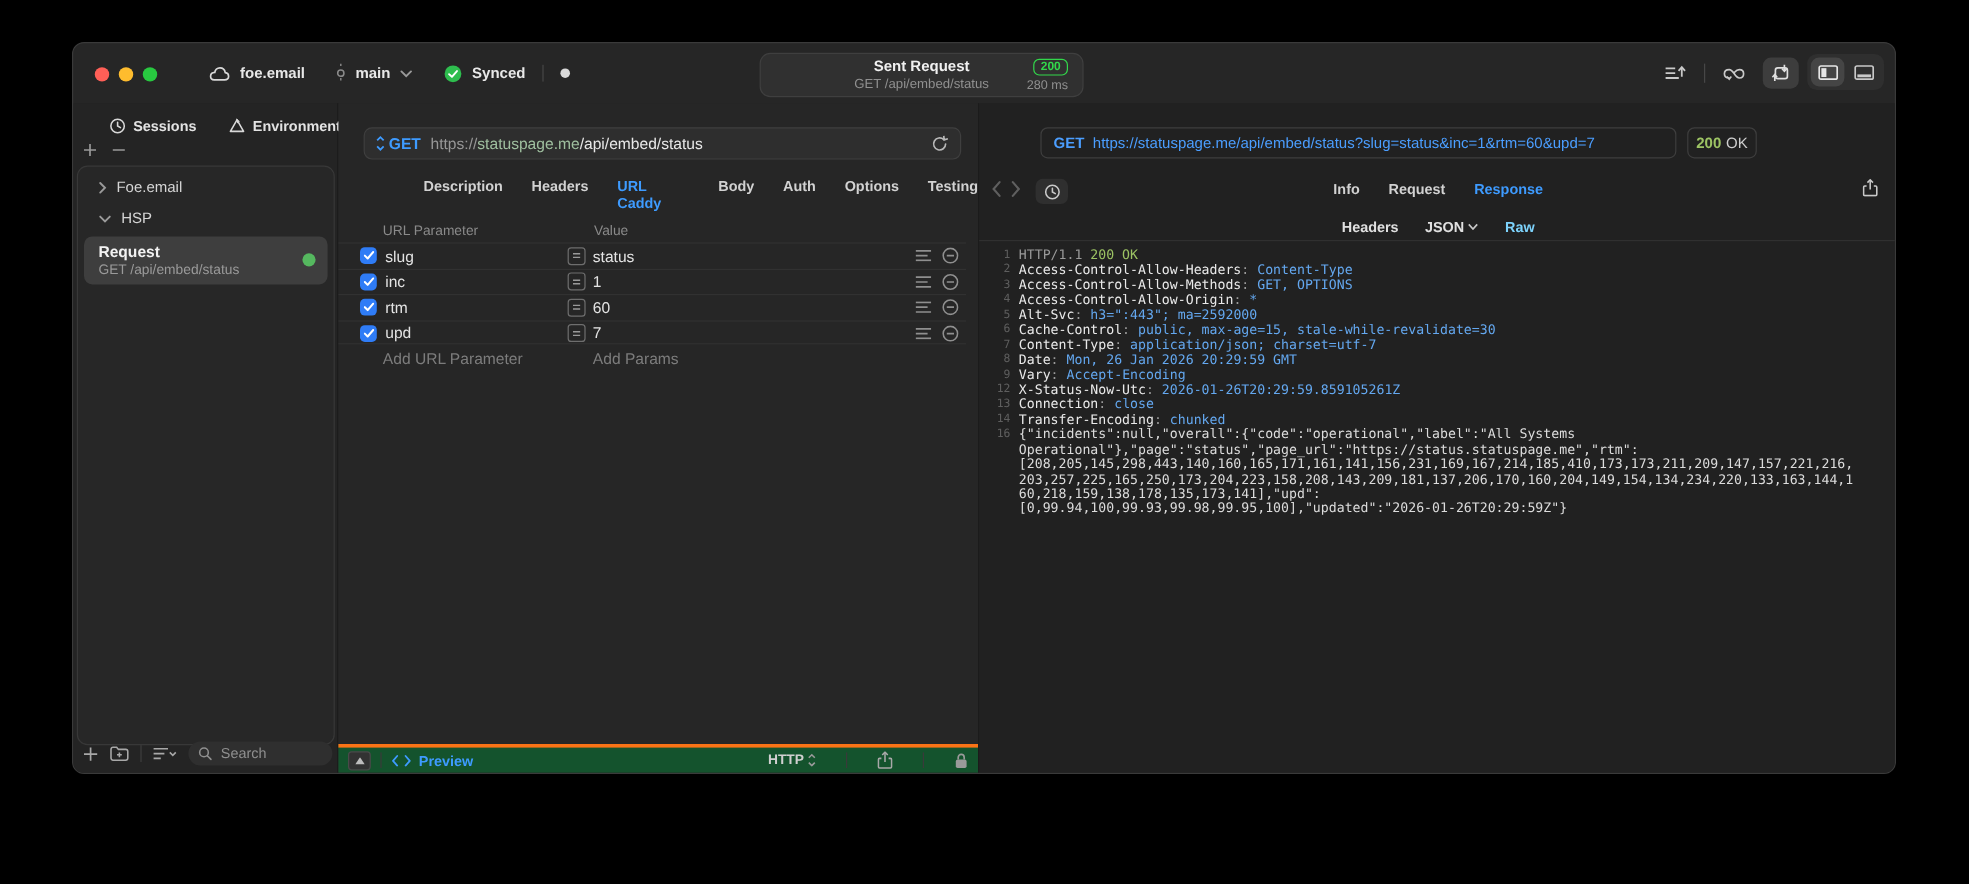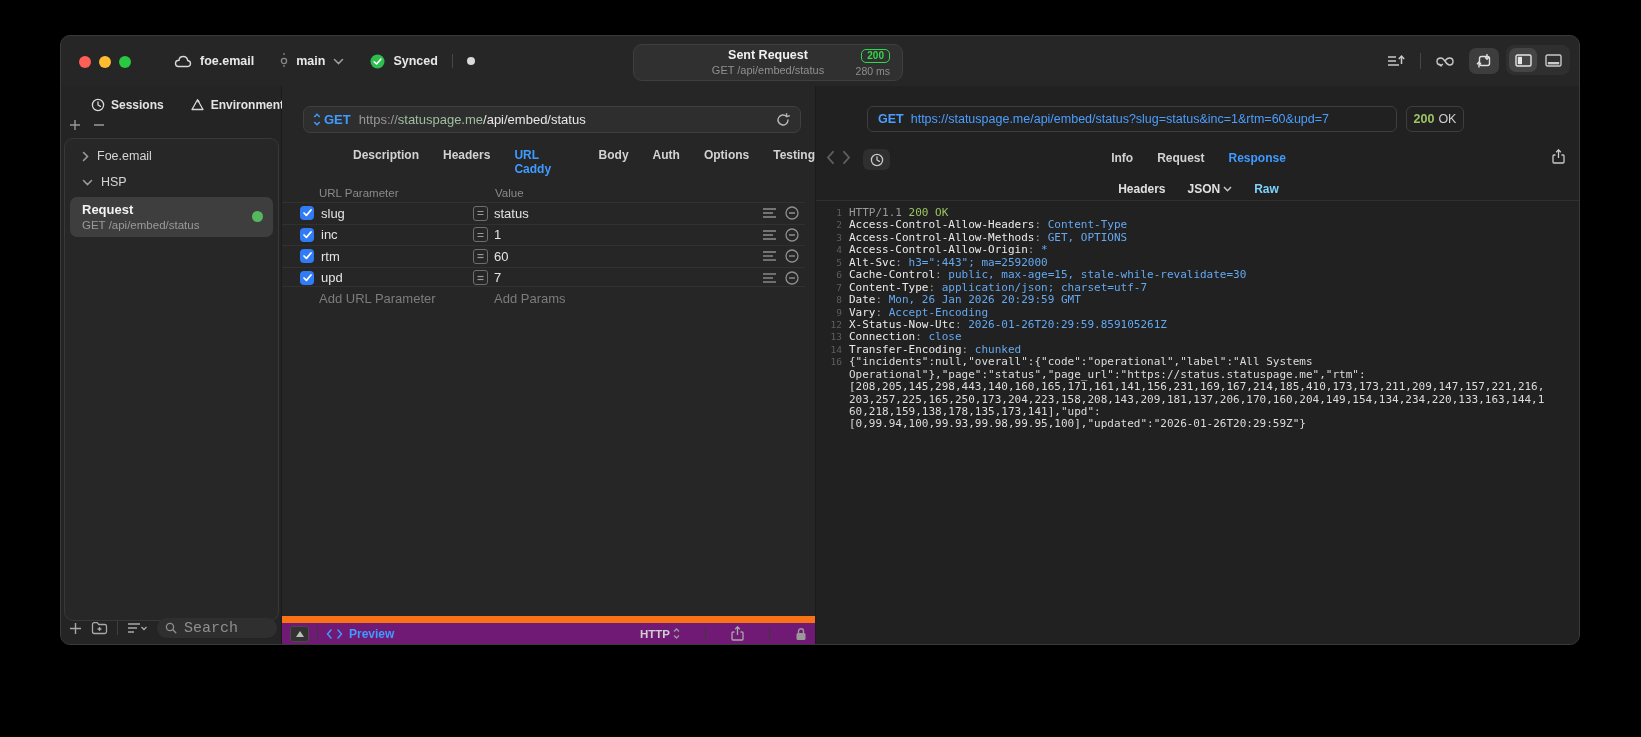--- a/index.html
+++ b/index.html
@@ -44,22 +44,22 @@
           border:1px solid #383838;border-radius:9px;box-sizing:border-box;}
   .tree-row{display:flex;align-items:center;gap:8px;padding-left:17px;height:26px;color:#d5d5d5;font-size:12.5px;}
   .tree-row:first-child{margin-top:4px;}
   .req-item{margin:2px 5px 0 5px;background:#3e3e3e;border-radius:7px;padding:5px 10px 6px 12px;position:relative;}
   .req-item .t{color:#f2f2f2;font-size:13px;font-weight:700;}
   .req-item .s{color:#9a9a9a;font-size:11.5px;margin-top:2px;}
   .req-item .dot{position:absolute;right:10px;top:14px;width:11px;height:11px;border-radius:50%;background:#55b85f;}
   .sb-bottom{position:absolute;left:0;right:0;bottom:0;height:24px;display:flex;align-items:center;padding:0 4px 4px 8px;gap:9px;}
   .sb-bottom .vsep{width:1px;height:14px;background:#3e3e3e;}
   .search-pill{flex:1;height:20px;background:#2f2f2f;border-radius:10px;display:flex;align-items:center;padding:0 8px;gap:5px;}
-  .search-pill input{background:transparent;border:none;outline:none;color:#bef264;font-size:15px;width:100%;
-                     font-family:Liberation Mono, monospace;}
+  .search-pill input{background:transparent;border:none;outline:none;color:#bef264;font-size:12px;width:100%;
+                     font-family:Liberation Sans, sans-serif;}
   .search-pill input::placeholder{color:#8f8f8f;}
   
   .urlbar{position:absolute;left:21px;top:20px;width:498px;height:27px;background:#2e2e2e;border:1px solid #3f3f3f;
           border-radius:7px;box-sizing:border-box;display:flex;align-items:center;padding:0 9px;font-size:13px;}
   .urlbar .method{color:#3e9bff;font-weight:700;margin:0 8px 0 3px;}
   .urlbar .scheme{color:#979797;}
   .urlbar .host{color:#9fbf9f;}
   .urlbar .path{color:#e8e8e8;}
   .urlbar .refresh{position:absolute;right:9px;top:5px;}
   .req-tabs{position:absolute;left:71px;top:62px;display:flex;gap:24px;}
@@ -72,21 +72,21 @@
   .param-row{display:flex;align-items:center;height:20.5px;border-top:1px solid #313131;}
   .cbx{width:14px;height:14px;background:#2f7cf6;border-radius:4px;margin-left:18px;display:flex;align-items:center;justify-content:center;}
   .pname{color:#e3e3e3;font-size:13px;margin-left:7px;width:152px;}
   .eqbox{width:13px;height:13px;border:1px solid #6e6e6e;border-radius:3px;display:flex;align-items:center;justify-content:center;}
   .pval{color:#e3e3e3;font-size:13px;margin-left:6px;flex:1;}
   .rowicons{display:flex;align-items:center;gap:9px;margin-right:6px;}
   .param-add{position:absolute;left:0;top:180px;right:10px;height:20px;border-top:1px solid #313131;
              color:#7c7c7c;font-size:13px;margin-top:20px;}
   .param-add .a1{position:absolute;left:37px;top:4px;}
   .param-add .a2{position:absolute;left:212px;top:4px;}
-  .mid-footer{position:absolute;left:0;right:0;bottom:0;height:21px;background:#701a75;border-top:7px solid #f97316;
+  .mid-footer{position:absolute;left:0;right:0;bottom:0;height:21px;background:#14532d;border-top:3px solid #f97316;
               display:flex;align-items:center;padding:0 8px;gap:8px;}
   .expand-btn{width:17px;height:14px;background:#323232;border:1px solid #4a4a4a;border-radius:3px;
               display:flex;align-items:center;justify-content:center;}
   .mid-footer .vsep{width:1px;height:13px;background:#3a3a3a;}
   .preview{display:flex;align-items:center;gap:6px;color:#3e9bff;font-size:12px;font-weight:600;}
   .mf-right{margin-left:auto;display:flex;align-items:center;gap:25px;}
   .proto{display:flex;align-items:center;gap:3px;color:#d0d0d0;font-size:11.5px;font-weight:600;}
   
   .resp-urlbox{position:absolute;left:51px;top:20px;width:530px;height:26px;border:1px solid #3e3e3e;border-radius:6px;
                box-sizing:border-box;display:flex;align-items:center;padding:0 10px;font-size:12.5px;color:#4b9eff;}

